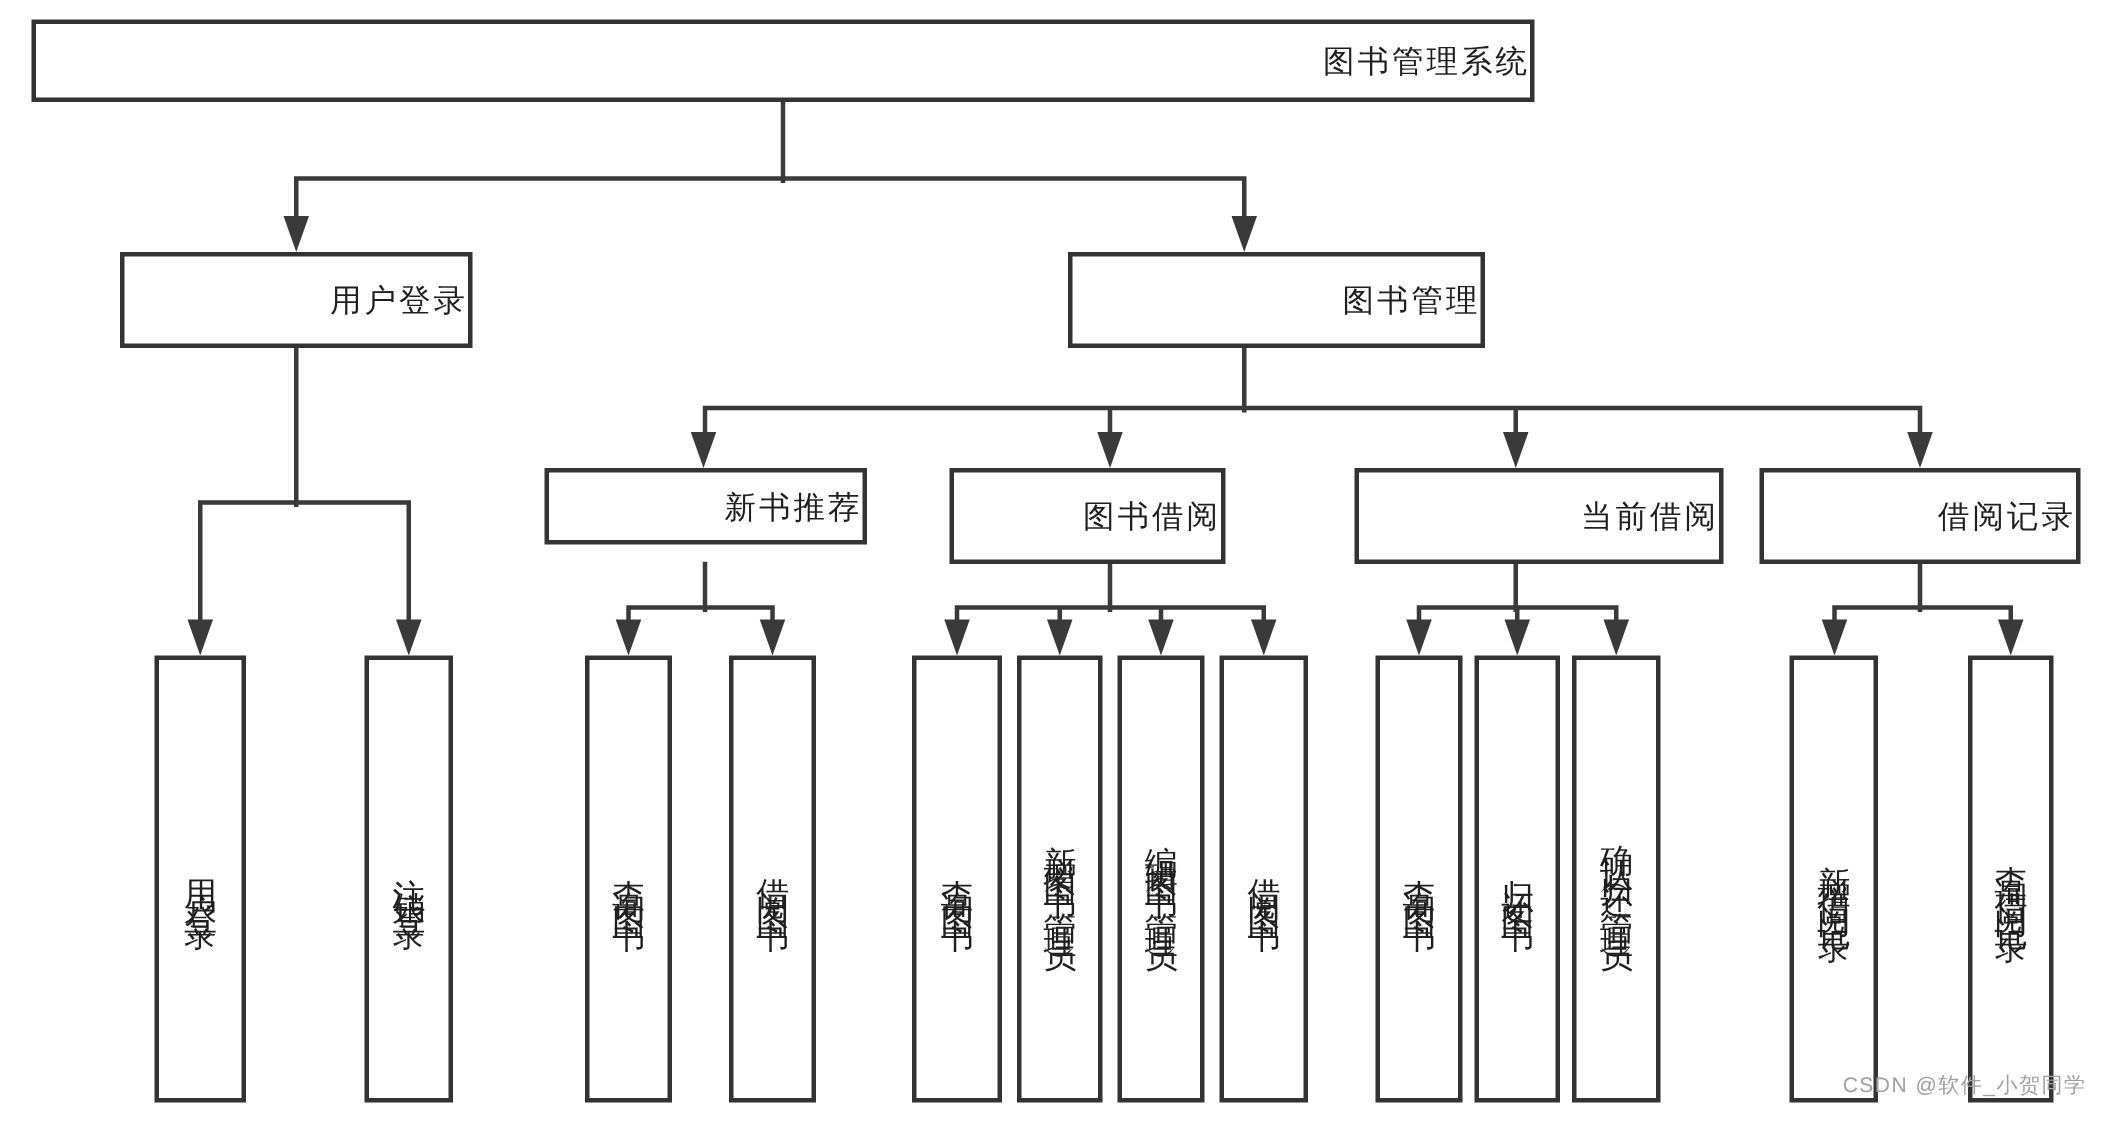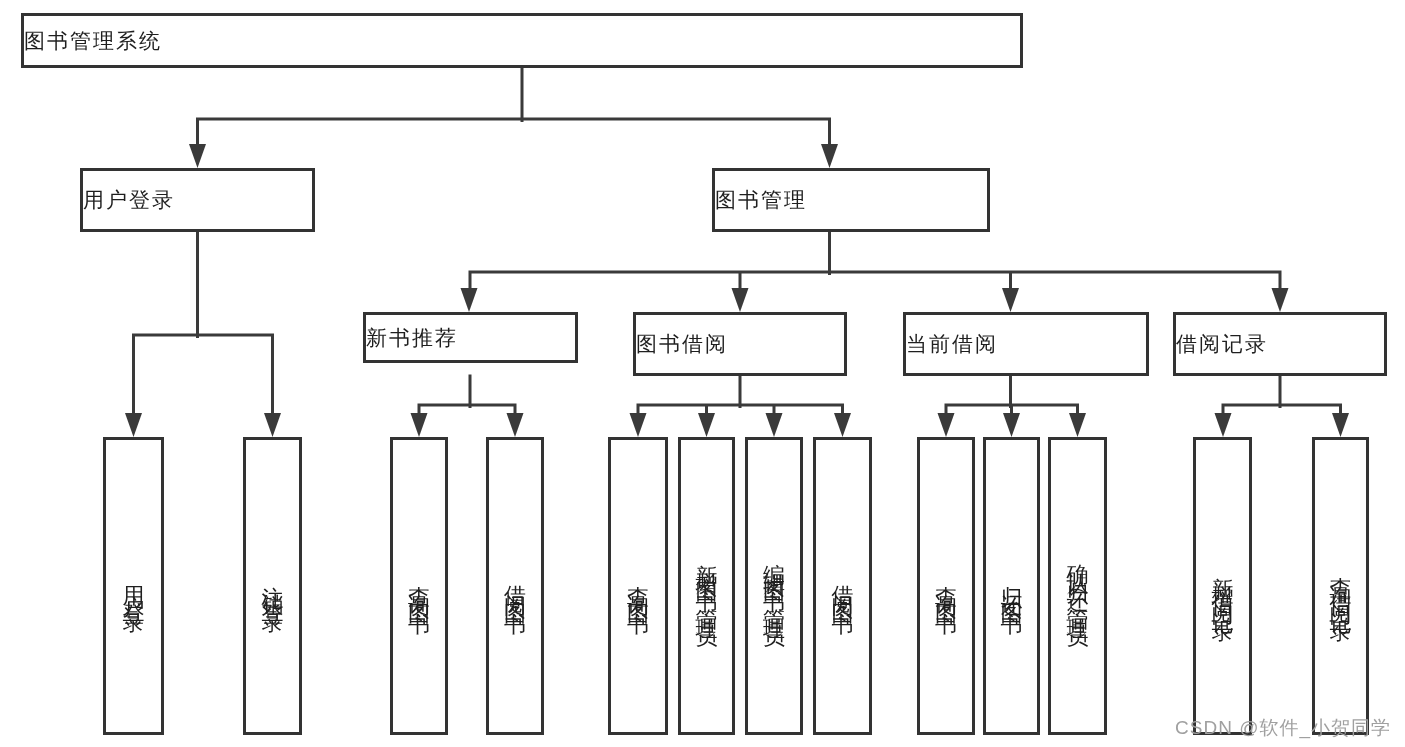--- a/index.html
+++ b/index.html
@@ -10,21 +10,21 @@
     font-family:"Liberation Sans",sans-serif;
     color:#1f1f1f;
     overflow:hidden;
   }
   svg.connectors{position:absolute;left:0;top:0;z-index:1;}
   .hbox{
     position:absolute;
     box-sizing:border-box;
     border:3px solid #333333;
     background:#ffffff;
-    display:flex;align-items:center;justify-content:flex-start;
+    display:flex;align-items:center;justify-content:flex-end;
     font-size:21px;letter-spacing:2px;
     z-index:2;
   }
   .vbox{
     position:absolute;
     top:437px;height:298px;
     box-sizing:border-box;
     border:3px solid #333333;
     background:#ffffff;
     display:flex;align-items:center;justify-content:center;
@@ -34,21 +34,21 @@
     writing-mode:vertical-rl;
     text-orientation:mixed;
     font-size:22px;
     letter-spacing:9px;
     line-height:1.1;
     white-space:nowrap;
   }
   .watermark{
     position:absolute;
     top:715px;right:14px;
-    font-size:19px;
+    font-size:14px;
     color:#a0a0a0;
     letter-spacing:1px;
     z-index:5;
   }
 </style>
 </head>
 <body>
 
 <div class="canvas">
 
@@ -98,21 +98,21 @@
   <div class="hbox" style="left:80px;top:168px;width:235px;height:64px;">
     <span>用户登录</span>
   </div>
   <div class="hbox" style="left:712px;top:168px;width:278px;height:64px;">
     <span>图书管理</span>
   </div>
 
   <div class="hbox" style="left:363px;top:312px;width:215px;height:51px;">
     <span>新书推荐</span>
   </div>
-  <div class="hbox" style="left:633px;top:312px;width:214px;height:64px;">
+  <div class="hbox" style="left:633px;top:312px;width:184px;height:64px;">
     <span>图书借阅</span>
   </div>
   <div class="hbox" style="left:903px;top:312px;width:246px;height:64px;">
     <span>当前借阅</span>
   </div>
   <div class="hbox" style="left:1173px;top:312px;width:214px;height:64px;">
     <span>借阅记录</span>
   </div>
 
   <div class="vbox" style="left:103px;width:61px;">

